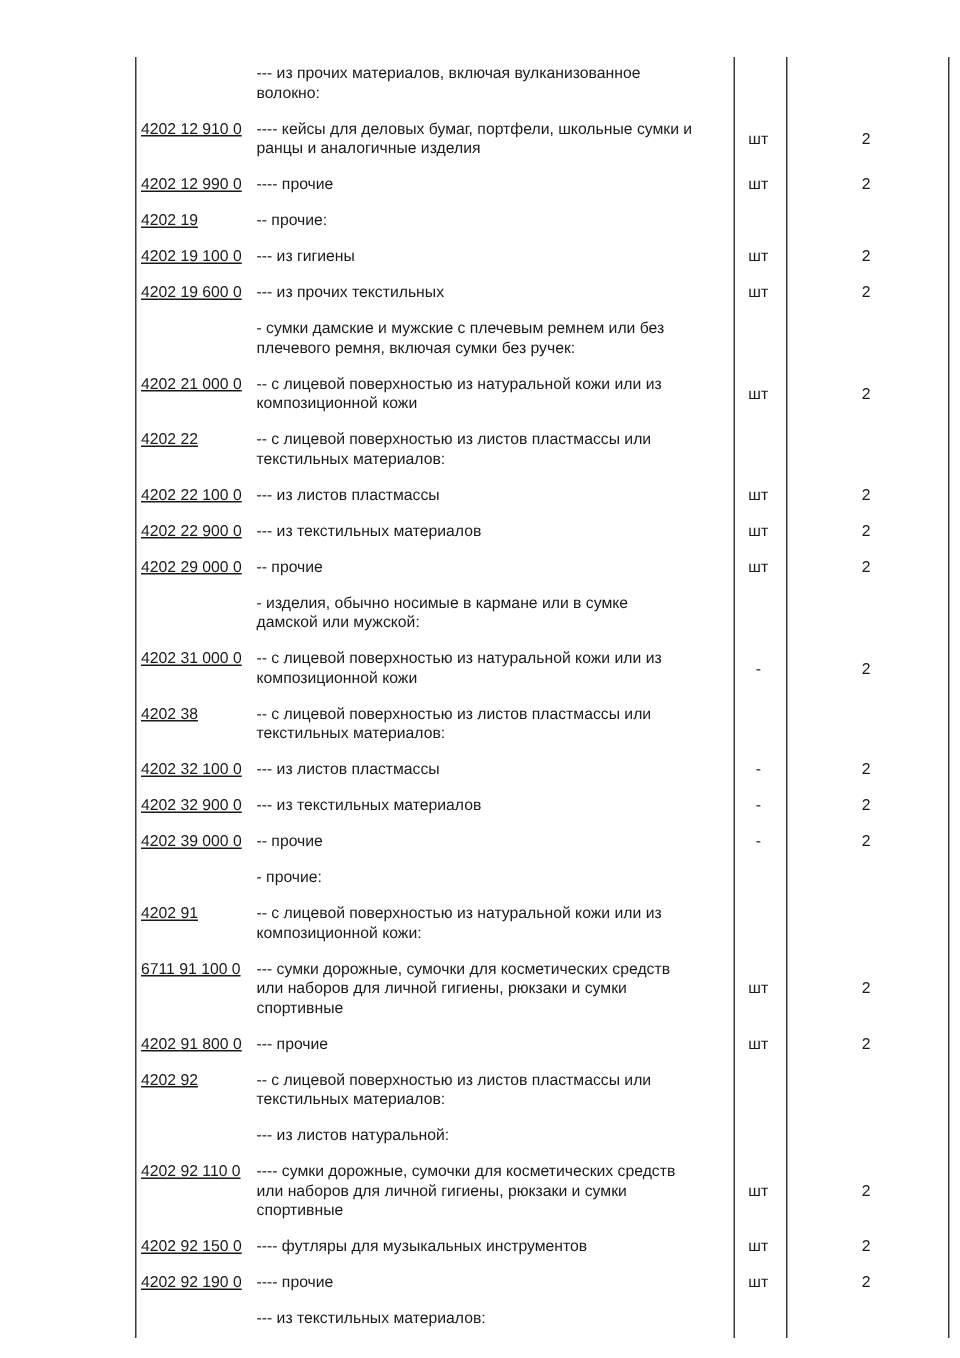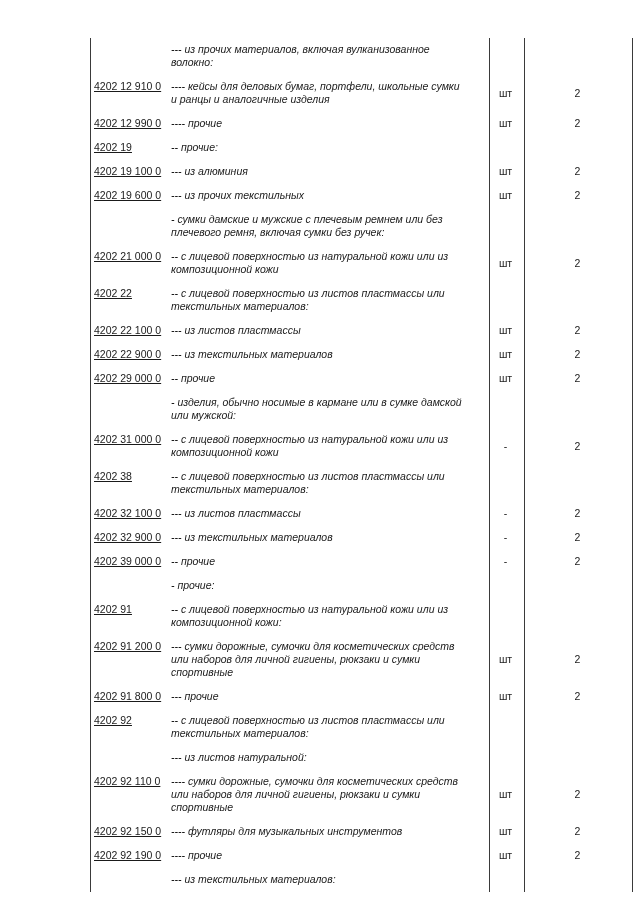--- a/index.html
+++ b/index.html
@@ -45,21 +45,20 @@
     box-sizing: border-box;
   }
   .cell-code {
     padding-left: 3px;
     padding-right: 2px;
     white-space: nowrap;
     text-decoration: underline;
   }
   .cell-desc {
     padding-right: 26px;
-    font-style: italic;
   }
   .cell-unit, .cell-rate {
     display: flex;
     align-items: center;
     justify-content: center;
     text-align: right;
   }
 </style>
 </head>
 <body>
@@ -91,21 +90,21 @@
 
   <div class="trow">
     <div class="cell cell-code">4202 19</div>
     <div class="cell cell-desc">-- прочие:</div>
     <div class="cell cell-unit"></div>
     <div class="cell cell-rate"></div>
   </div>
 
   <div class="trow">
     <div class="cell cell-code">4202 19 100 0</div>
-    <div class="cell cell-desc">--- из алюминия</div>
+    <div class="cell cell-desc">--- из гигиены</div>
     <div class="cell cell-unit">шт</div>
     <div class="cell cell-rate">2</div>
   </div>
 
   <div class="trow">
     <div class="cell cell-code">4202 19 600 0</div>
     <div class="cell cell-desc">--- из прочих текстильных</div>
     <div class="cell cell-unit">шт</div>
     <div class="cell cell-rate">2</div>
   </div>
@@ -202,21 +201,21 @@
   </div>
 
   <div class="trow">
     <div class="cell cell-code">4202 91</div>
     <div class="cell cell-desc">-- с лицевой поверхностью из натуральной кожи или из композиционной кожи:</div>
     <div class="cell cell-unit"></div>
     <div class="cell cell-rate"></div>
   </div>
 
   <div class="trow">
-    <div class="cell cell-code">4202 91 200 0</div>
+    <div class="cell cell-code">6711 91 100 0</div>
     <div class="cell cell-desc">--- сумки дорожные, сумочки для косметических средств или наборов для личной гигиены, рюкзаки и сумки спортивные</div>
     <div class="cell cell-unit">шт</div>
     <div class="cell cell-rate">2</div>
   </div>
 
   <div class="trow">
     <div class="cell cell-code">4202 91 800 0</div>
     <div class="cell cell-desc">--- прочие</div>
     <div class="cell cell-unit">шт</div>
     <div class="cell cell-rate">2</div>

